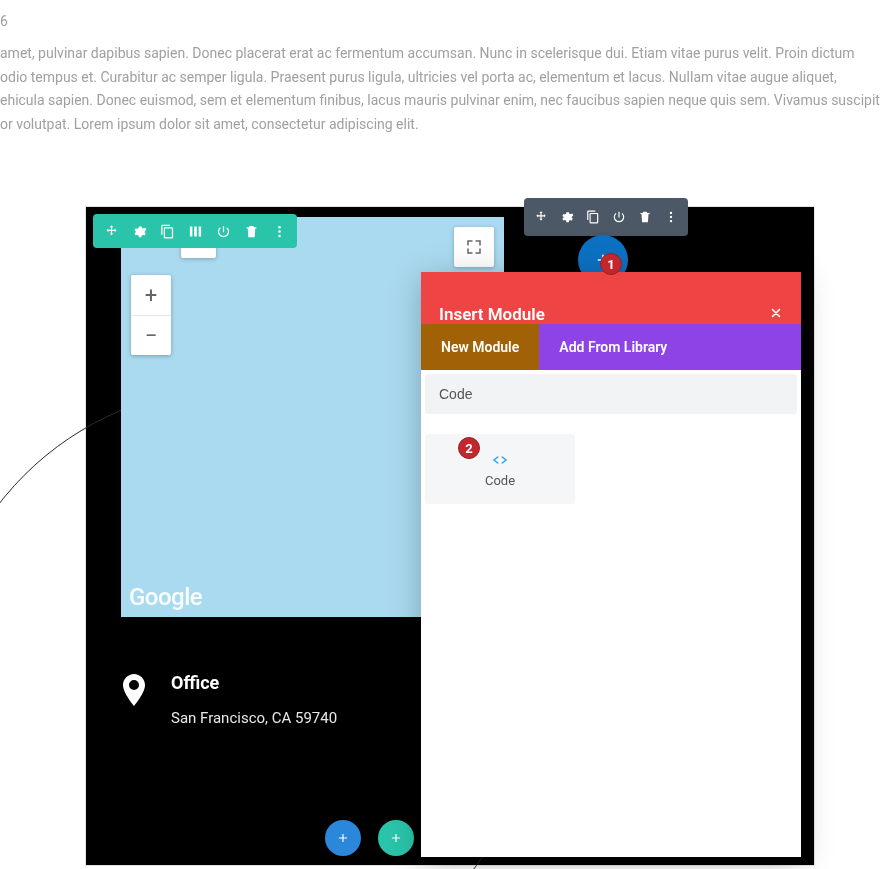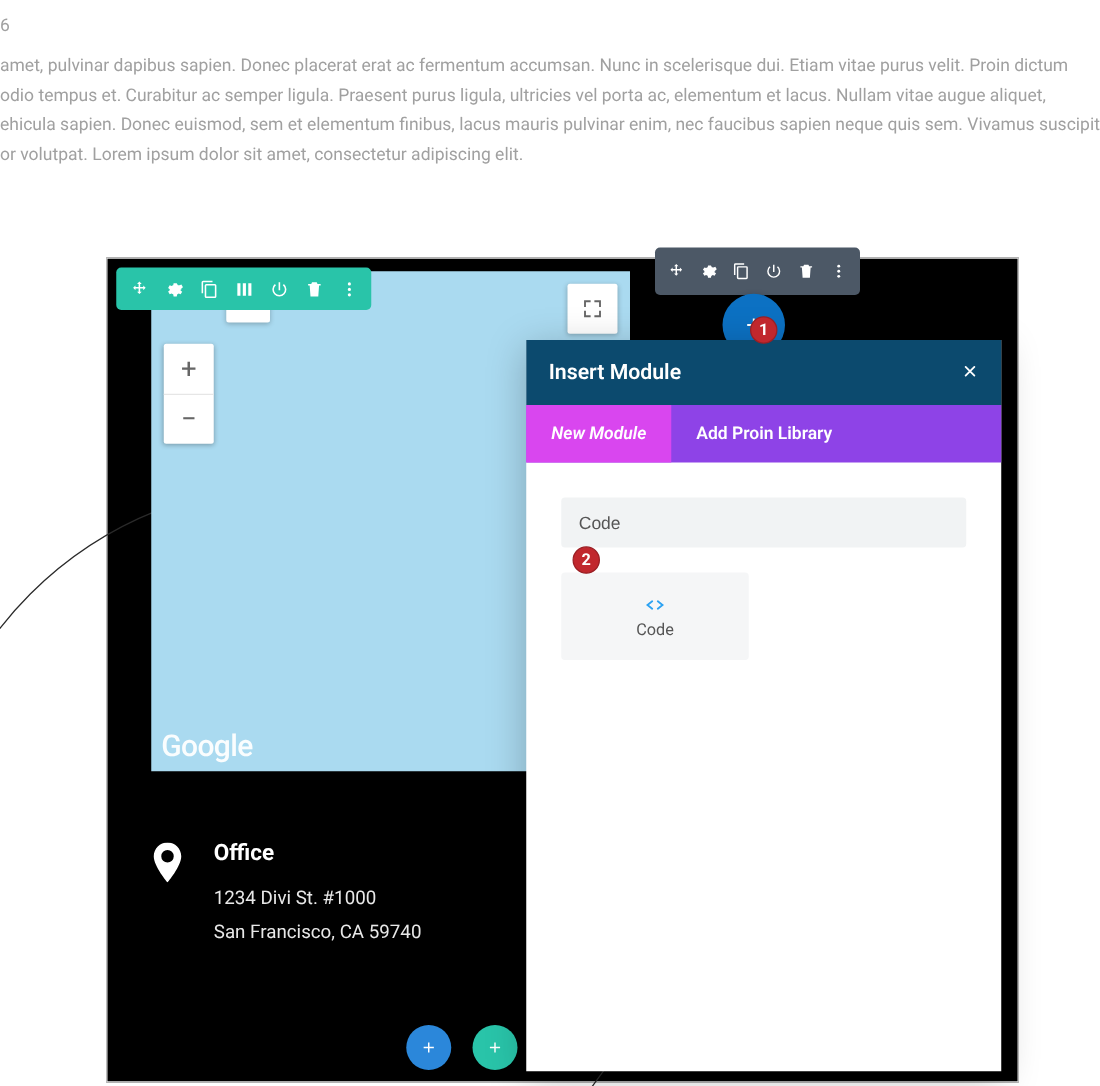--- a/index.html
+++ b/index.html
@@ -190,25 +190,25 @@
     top: 272px;
     width: 380px;
     height: 585px;
     background: #fff;
     box-shadow: 0 6px 30px rgba(0,0,0,0.25);
     z-index: 10;
     display: flex;
     flex-direction: column;
   }
   .modal-header {
-    background: #0c4a6e;
+    background: #ef4444;
     color: #fff;
     height: 52px;
     display: flex;
-    align-items: center;
+    align-items: flex-end;
     justify-content: space-between;
     padding: 0 18px;
     font-size: 17px;
     font-weight: 600;
   }
   .modal-close { cursor: pointer; font-size: 18px; }
   .modal-tabs {
     background: #8e43e7;
     display: flex;
     height: 46px;
@@ -216,22 +216,22 @@
   .modal-tab {
     flex: 0 0 auto;
     padding: 0 20px;
     display: flex;
     align-items: center;
     color: #fff;
     font-weight: 600;
     font-size: 14px;
     cursor: pointer;
   }
-  .modal-tab.active { background: #d946ef; font-style: italic; }
-  .modal-body { padding: 28px; flex:1; }
+  .modal-tab.active { background: #a16207; }
+  .modal-body { padding: 4px; flex:1; }
   .search-box {
     width: 100%;
     height: 40px;
     background: #f1f3f4;
     border: none;
     border-radius: 3px;
     padding: 0 14px;
     font-size: 14px;
     color: #555;
     outline: none;
@@ -300,21 +300,20 @@
   </div>
 
   <div class="office">
     <div class="pin">
       <svg width="26" height="32" viewBox="0 0 24 32">
           <path fill="#fff" d="M12 0C6 0 1 5 1 11c0 8 11 21 11 21s11-13 11-21C23 5 18 0 12 0zm0 16a5 5 0 1 1 0-10 5 5 0 0 1 0 10z"></path>
         </svg>
     </div>
     <div>
       <div class="office-title">Office</div>
-      <div class="office-line">1234 Divi St. #1000</div>
       <div class="office-line">San Francisco, CA 59740</div>
     </div>
   </div>
 </div>
 
 <div class="toolbar tb-green">
   <div class="ticon">
       <svg viewBox="0 0 24 24">
         <path d="M12 2l3 3h-2v4h4V7l3 3-3 3v-2h-4v4h2l-3 3-3-3h2v-4H7v2l-3-3 3-3v2h4V5H9z"></path>
       </svg>
@@ -405,21 +404,21 @@
       <svg width="14" height="14" viewBox="0 0 24 24">
           <path fill="#fff" d="M18 6L6 18M6 6l12 12" stroke="#fff" stroke-width="2.5" stroke-linecap="round"></path>
         </svg>
     </span>
   </div>
   <div class="modal-tabs">
     <div class="modal-tab active">
         <span>New Module</span>
       </div>
     <div class="modal-tab">
-        <span>Add Proin Library</span>
+        <span>Add From Library</span>
       </div>
   </div>
   <div class="modal-body">
     <input class="search-box" type="text" value="Code" style="">
     <div class="module-card">
       <svg viewBox="0 0 24 24">
           <path fill="none" stroke="#2ea3f2" stroke-width="2" stroke-linecap="round" d="M9 8l-5 4 5 4M15 8l5 4-5 4"></path>
         </svg>
       <span class="module-card-label">Code</span>
     </div>

